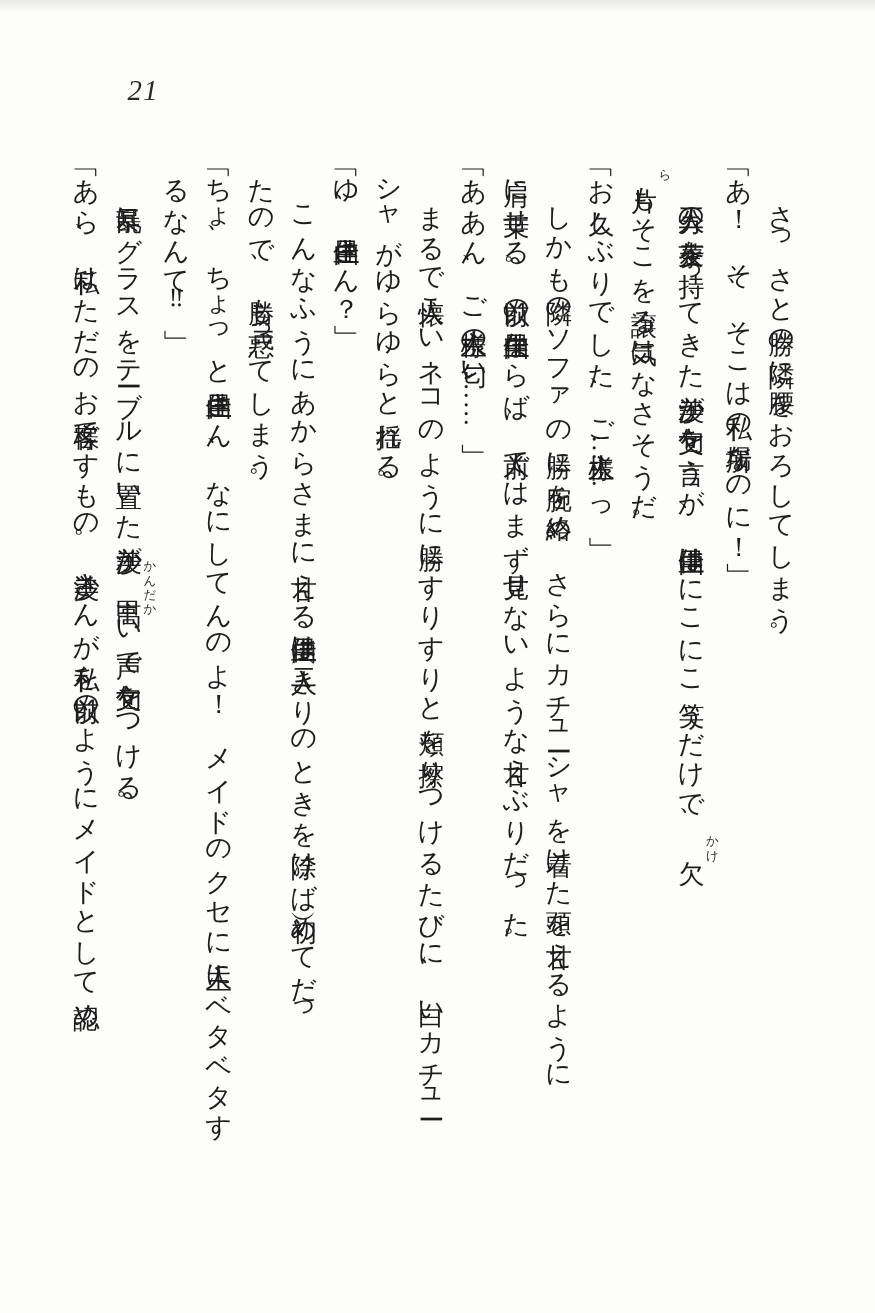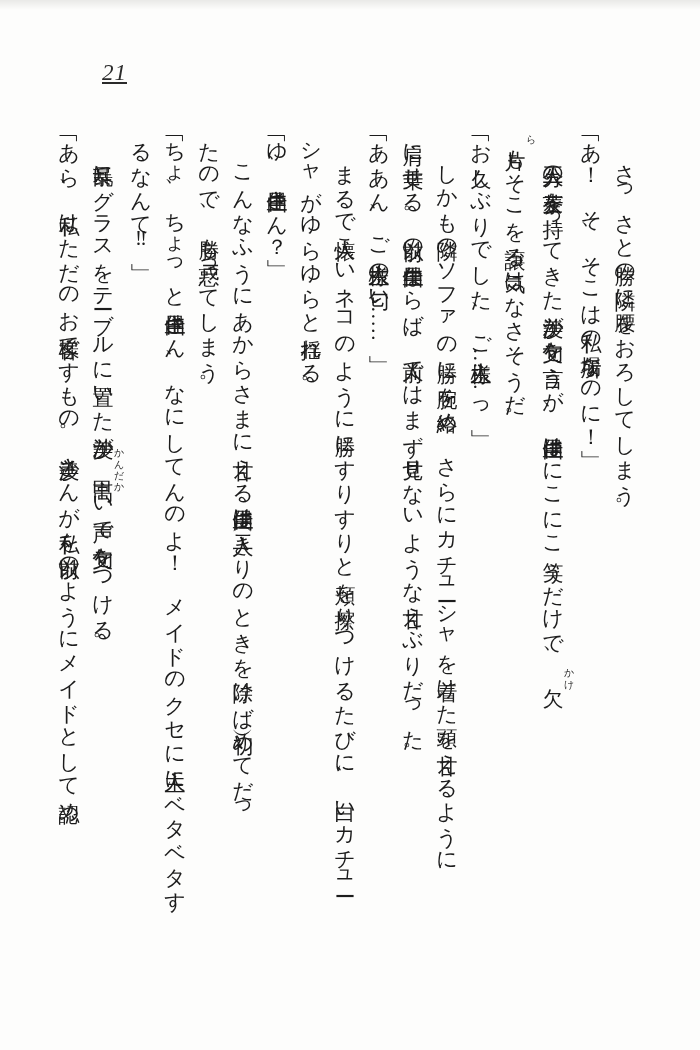--- a/index.html
+++ b/index.html
@@ -23,21 +23,20 @@
     background: linear-gradient(#e9e9e7, rgba(253,253,252,0));
   }
   .page-number {
     position: absolute;
     top: 60px;
     left: 102px;
     font-size: 23px;
     font-style: italic;
     letter-spacing: 1px;
     color: #2a2a2a;
-    text-decoration: underline;
   }
   .text-area {
     position: absolute;
     top: 128px;
     right: 58px;
     height: 826px;
     writing-mode: vertical-rl;
     text-orientation: mixed;
   }
   .col {

